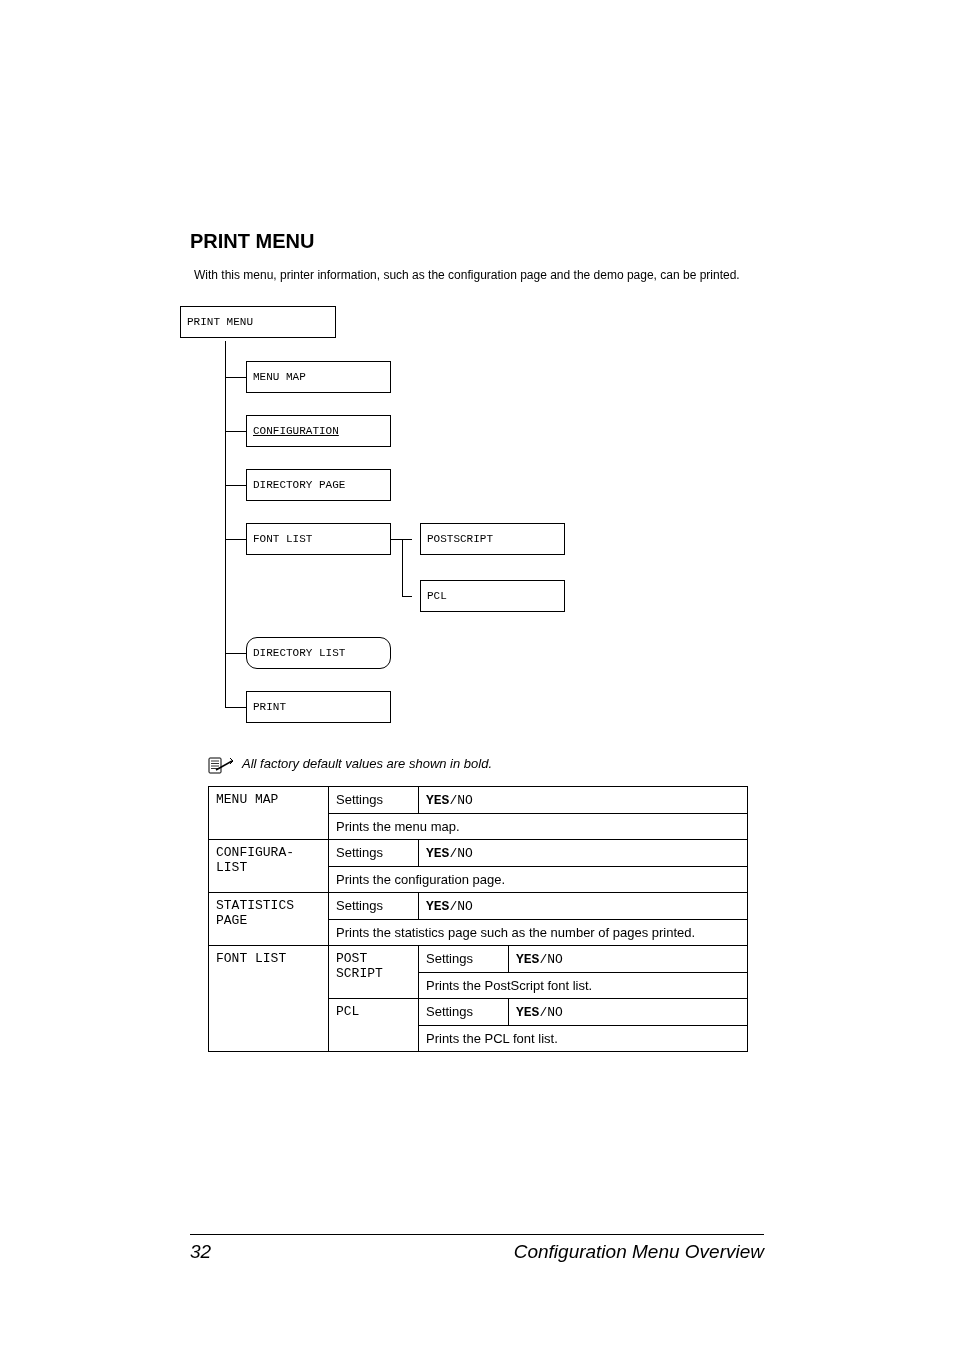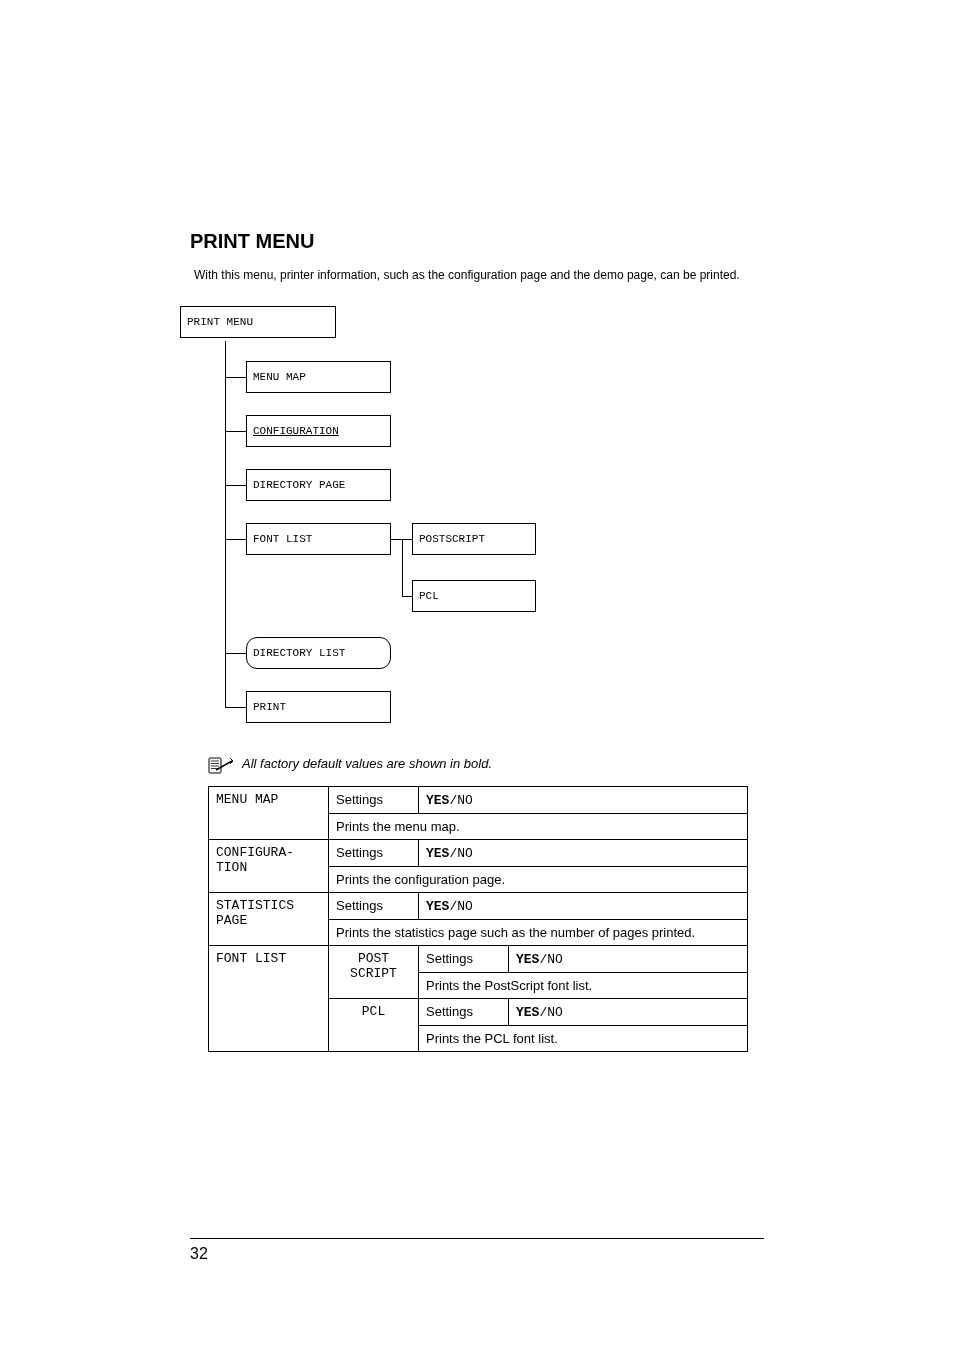--- a/index.html
+++ b/index.html
@@ -44,22 +44,22 @@
     .root-box {
       left: 0;
       top: 0;
       width: 156px;
     }
     .child-box {
       left: 66px;
       width: 145px;
     }
     .sub-box {
-      left: 232px;
-      width: 124px;
+      left: 240px;
+      width: 145px;
     }
     
     .line {
       position: absolute;
       background: #000;
     }
     .note-row {
       display: flex;
       align-items: flex-start;
       margin-bottom: 10px;
@@ -93,38 +93,38 @@
       font-weight: bold;
     }
     .col-label {
       width: 120px;
     }
     .col-sub1a {
       width: 90px;
     }
     .col-sub1b {
       width: 90px;
-      text-align: center;
     }
     .col-sub2 {
       width: 90px;
     }
     .footer {
       position: absolute;
       bottom: 88px;
       left: 190px;
       right: 190px;
       border-top: 1px solid #000;
       padding-top: 6px;
       display: flex;
       justify-content: space-between;
       align-items: baseline;
     }
     .page-num {
-      font-size: 16px;
+      font-style: italic;
+      font-size: 19px;
     }
     .footer-title {
       font-style: italic;
       font-size: 19px;
     }
   </style>
 </head>
 <body>
 
 <h2 class="heading-title">PRINT MENU</h2>
@@ -183,21 +183,21 @@
       <tr>
     <td class="mono col-label" rowspan="2">MENU MAP</td>
     <td class="col-sub1a">Settings</td>
     <td colspan="2"><span class="mono bold">YES</span><span class="mono">/</span><span class="mono">NO</span></td>
   </tr>
   <tr>
     <td colspan="3">Prints the menu map.</td>
   </tr>
 
   <tr>
-    <td class="mono col-label" rowspan="2"><span>CONFIGURA-</span><br><span>TION</span></td>
+    <td class="mono col-label" rowspan="2"><span>CONFIGURA-</span><br><span>LIST</span></td>
     <td class="col-sub1a">Settings</td>
     <td colspan="2"><span class="mono bold">YES</span><span class="mono">/</span><span class="mono">NO</span></td>
   </tr>
   <tr>
     <td colspan="3">Prints the configuration page.</td>
   </tr>
 
   <tr>
     <td class="mono col-label" rowspan="2"><span>STATISTICS</span><br><span>PAGE</span></td>
     <td class="col-sub1a">Settings</td>
@@ -222,13 +222,14 @@
     <td><span class="mono bold">YES</span><span class="mono">/</span><span class="mono">NO</span></td>
   </tr>
   <tr>
     <td colspan="2">Prints the PCL font list.</td>
   </tr>
 </tbody>
   </table>
 
 <div class="footer">
   <span class="page-num">32</span>
+  <span class="footer-title">Configuration Menu Overview</span>
 </div>
 
 </body></html>

